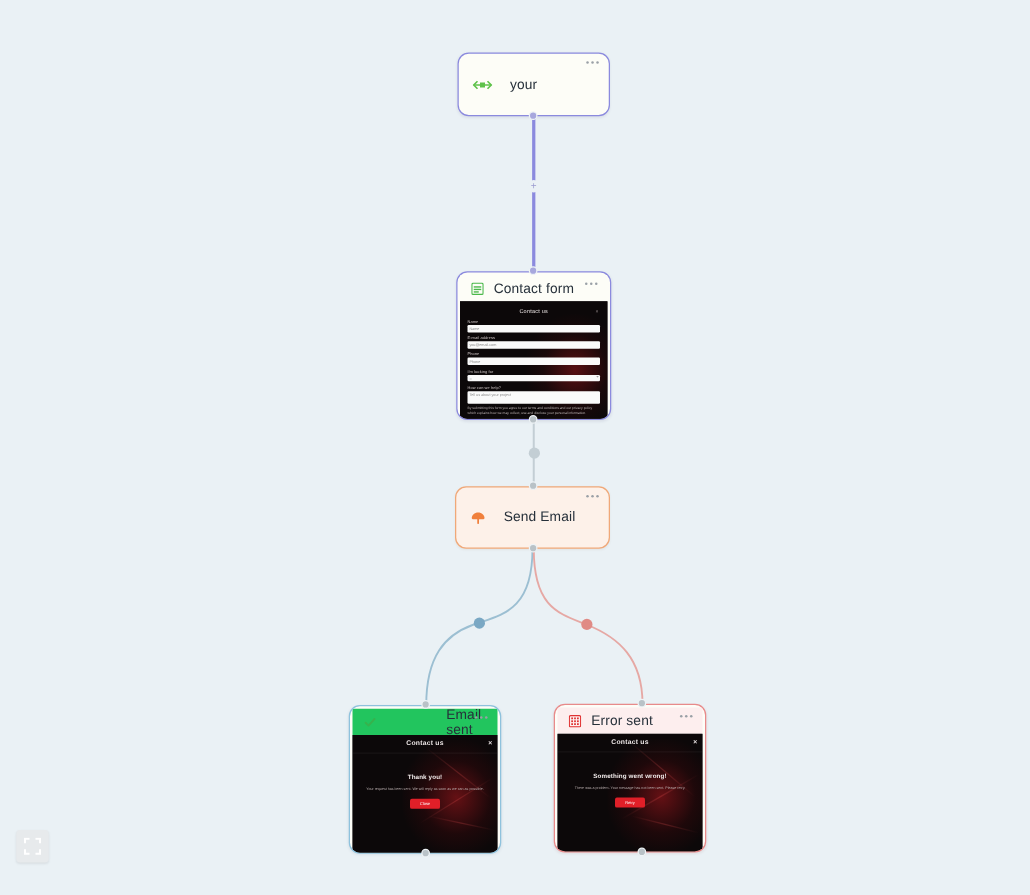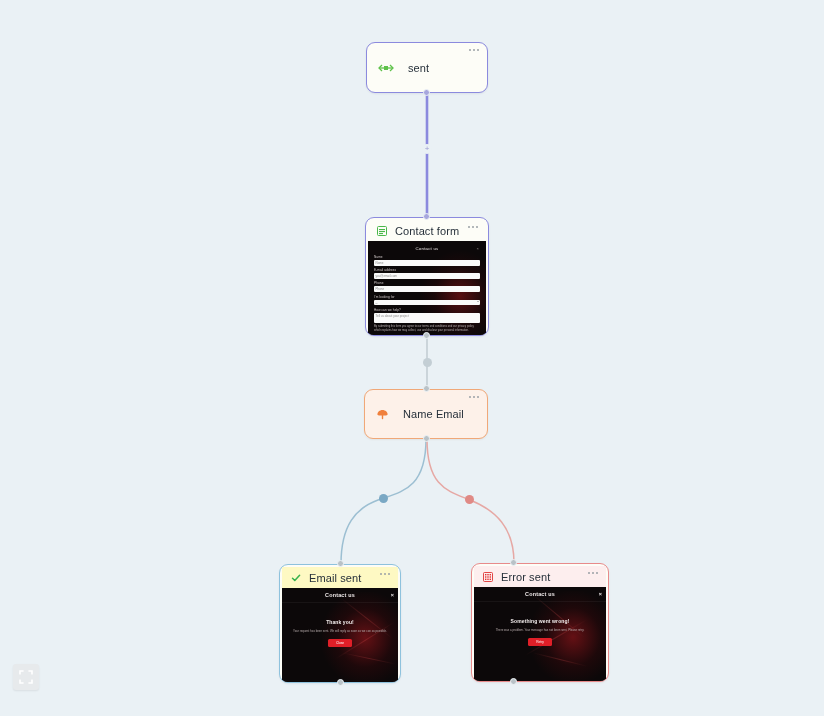--- a/index.html
+++ b/index.html
@@ -132,27 +132,27 @@
 
   
   #node-email-sent {
     left: 279px;
     top: 564px;
     width: 122px;
     height: 119px;
     border: 1.6px solid #8ec2dd;
     box-shadow: 0 1px 2px rgba(30,70,100,.08);
   }
-  #node-email-sent .node-head { background: #fef9c3; }
+  #node-email-sent .node-head { background: #22c55e; gap: 48px; }
   #node-email-sent .preview { height: 95px; }
 
   #node-error-sent {
-    left: 471px;
+    left: 443px;
     top: 563px;
-    width: 138px;
+    width: 122px;
     height: 119px;
     border: 1.6px solid #e88a8a;
     box-shadow: 0 1px 2px rgba(110,30,30,.08);
   }
   #node-error-sent .node-head { background: #fdeeee; }
   #node-error-sent .preview { height: 95px; }
 
   
   .handle {
     position: absolute;
@@ -388,21 +388,21 @@
 
   <div class="node node-simple" id="node-start">
     <span class="node-icon">
       <svg width="16" height="10" viewBox="0 0 16 10">
         <path d="M1 5 H15" stroke="#5ec24a" stroke-width="1.3"></path>
         <path d="M4 2 L1 5 L4 8" stroke="#5ec24a" stroke-width="1.3" fill="none"></path>
         <path d="M12 2 L15 5 L12 8" stroke="#5ec24a" stroke-width="1.3" fill="none"></path>
         <rect x="6" y="3" width="4" height="4" fill="#5ec24a"></rect>
       </svg>
     </span>
-    <span class="node-label">sent</span>
+    <span class="node-label">your</span>
     <span class="node-menu">
         <i></i>
         <i></i>
         <i></i>
       </span>
   </div>
   <div class="handle purple" style="left:423px; top:89px;"></div>
 
   <div class="node node-page" id="node-contact-form">
     <div class="node-head">
@@ -469,21 +469,21 @@
   <div class="handle purple" style="left:423px; top:213px;"></div>
   <div class="handle" style="left:423px; top:332px;"></div>
 
   <div class="node node-simple" id="node-send-email">
     <span class="node-icon">
       <svg width="13" height="13" viewBox="0 0 13 13">
         <path d="M6.5 2 C3.6 2 1.4 4.2 1.4 6.3 C1.4 7 2 7.4 2.9 7.4 H10.1 C11 7.4 11.6 7 11.6 6.3 C11.6 4.2 9.4 2 6.5 2 Z" fill="#f0803c"></path>
         <rect x="5.8" y="7" width="1.4" height="4.2" rx=".6" fill="#f0803c"></rect>
       </svg>
     </span>
-    <span class="node-label">Name Email</span>
+    <span class="node-label">Send Email</span>
     <span class="node-menu">
         <i></i>
         <i></i>
         <i></i>
       </span>
   </div>
   <div class="handle" style="left:423px; top:385px;"></div>
   <div class="handle" style="left:423px; top:435px;"></div>
 
   <div class="node node-page" id="node-email-sent">

